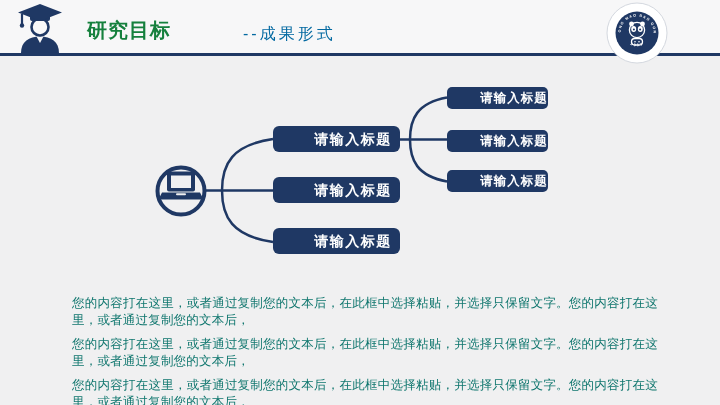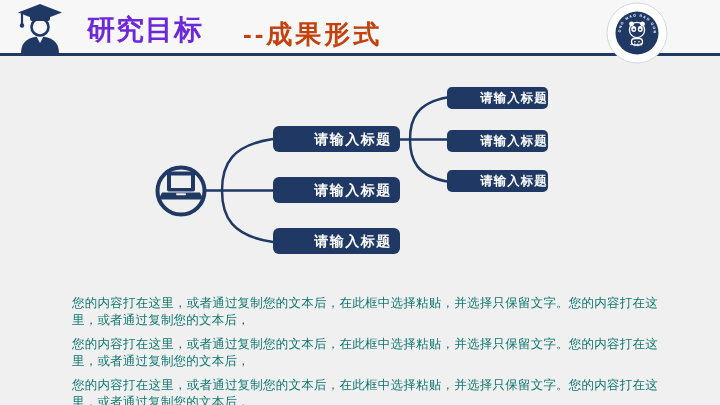--- a/index.html
+++ b/index.html
@@ -6,25 +6,25 @@
   .slide{
     position:relative;width:720px;height:405px;overflow:hidden;
     background:#F0F0F1;
     font-family:"Liberation Sans","DejaVu Sans",sans-serif;
   }
   
   .header-band{position:absolute;left:0;top:0;width:720px;height:53px;background:#F7F7F8;}
   .header-divider{position:absolute;left:0;top:53px;width:720px;height:3px;background:#1F3864;}
   .page-title{
     position:absolute;left:87px;top:13px;height:34px;line-height:34px;
-    font-size:28px;font-weight:bold;color:#6d28d9;letter-spacing:1px;white-space:nowrap;
+    font-size:20px;font-weight:bold;color:#15803d;letter-spacing:1px;white-space:nowrap;
   }
   .page-subtitle{
     position:absolute;left:243px;top:23px;height:22px;line-height:22px;
-    font-size:26px;font-weight:700;color:#c2410c;letter-spacing:3px;white-space:nowrap;
+    font-size:16px;font-weight:400;color:#0369a1;letter-spacing:3px;white-space:nowrap;
   }
   .grad-icon{position:absolute;left:13px;top:3px;}
   .badge{position:absolute;left:604px;top:2px;}
   
   .connectors{position:absolute;left:0;top:0;pointer-events:none;}
   .node{
     position:absolute;background:#1F3864;color:#FFFFFF;font-weight:bold;
     text-align:center;border-radius:6px;box-sizing:border-box;cursor:pointer;
     white-space:nowrap;
     padding-left:33px;

